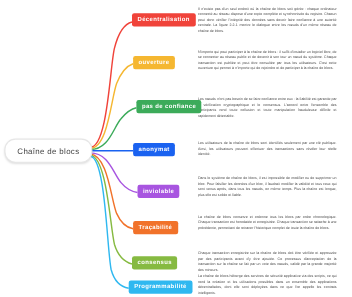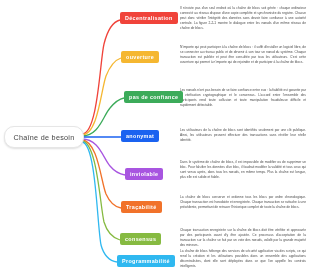--- a/index.html
+++ b/index.html
@@ -85,21 +85,21 @@
     <path d="M 82 135 C 98 135 101 90 106 76 C 110 66 115 60 121 58" fill="none" stroke="#f5b731" stroke-width="1.3"></path>
     <path d="M 82 136 C 99 136 103 116 110 108 C 115 102 119 99 124 98" fill="none" stroke="#3cab5a" stroke-width="1.3"></path>
     <path d="M 82 137 C 96 137 108 137 121 137" fill="none" stroke="#1a62f0" stroke-width="1.3"></path>
     <path d="M 82 139 C 99 139 103 158 110 166 C 115 172 119 174 125 175" fill="none" stroke="#a855e0" stroke-width="1.3"></path>
     <path d="M 82 140 C 98 141 101 182 106 194 C 110 203 115 207 121 208" fill="none" stroke="#f1722a" stroke-width="1.3"></path>
     <path d="M 82 141 C 97 142 100 205 104 222 C 107 232 113 238 120 240" fill="none" stroke="#86ba41" stroke-width="1.3"></path>
     <path d="M 82 142 C 96 143 97 224 101 245 C 104 256 110 261 117 262" fill="none" stroke="#2fb8f0" stroke-width="1.3"></path>
   </svg>
 
   <div class="root-node">
-    <span>Chaîne de besoin</span>
+    <span>Chaîne de blocs</span>
   </div>
 
   <div class="branch">
     <div class="branch-label" style="left:120px; top:12px; background:#f0433a;">Décentralisation</div>
     <div class="branch-body" style="left:180px; top:6px; width:126px;">Il n'existe pas d'un seul endroit où la chaîne de blocs soit gérée : chaque ordinateur connecté au réseau dispose d'une copie complète et synchronisée du registre. Chacun peut donc vérifier l'intégrité des données sans devoir faire confiance à une autorité centrale. La figure 2-2-1 montre le dialogue entre les nœuds d'un même réseau de chaîne de blocs.</div>
   </div>
 
   <div class="branch">
     <div class="branch-label" style="left:121px; top:51px; background:#f5b731;">ouverture</div>
     <div class="branch-body" style="left:180px; top:45px; width:126px;">N'importe qui peut participer à la chaîne de blocs : il suffit d'installer un logiciel libre, de se connecter au réseau public et de devenir à son tour un nœud du système. Chaque transaction est publiée et peut être consultée par tous les utilisateurs. C'est cette ouverture qui permet à n'importe qui de rejoindre et de participer à la chaîne de blocs.</div>

